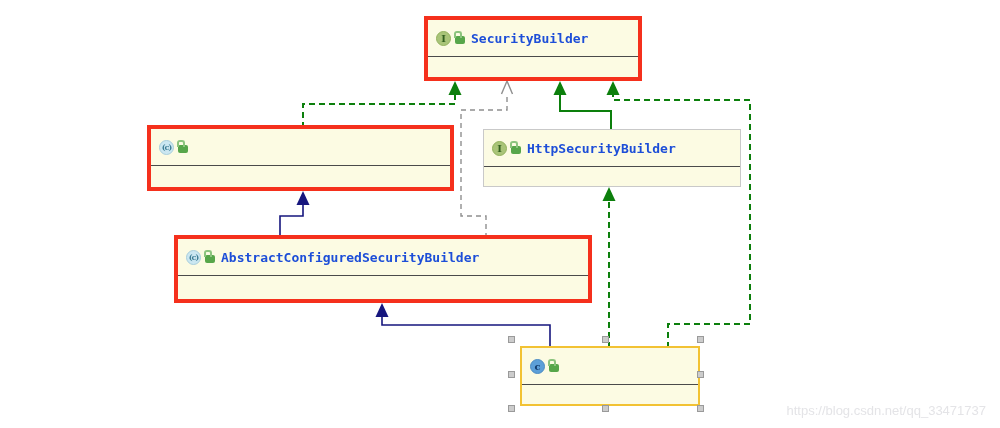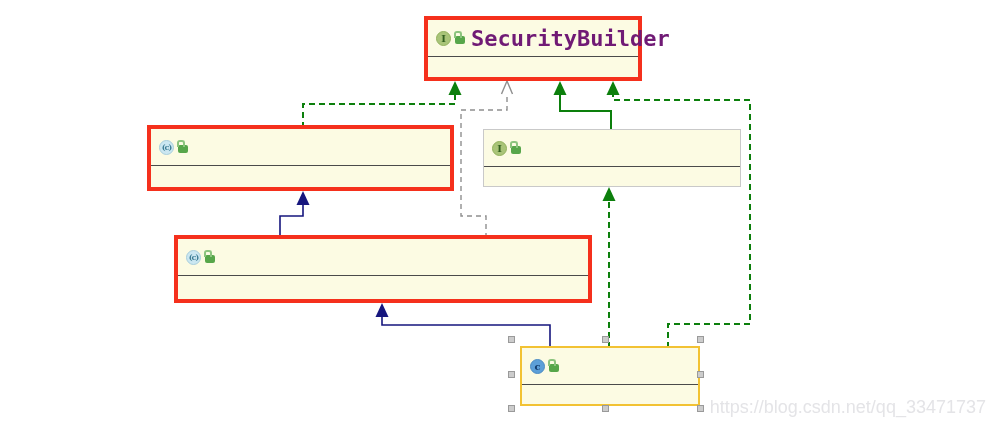--- a/index.html
+++ b/index.html
@@ -22,21 +22,21 @@
   #n-abstractsecuritybuilder           { left:147px; top:125px; width:307px; height:66px; }
   #n-httpsecuritybuilder               { left:483px; top:129px; width:258px; height:58px; }
   #n-abstractconfiguredsecuritybuilder { left:174px; top:235px; width:418px; height:68px; }
   #n-httpsecurity                      { left:520px; top:346px; width:180px; height:60px; }
 
   .title {
     height:36px; flex:none; display:flex; align-items:center;
     padding-left:8px; border-bottom:1px solid #4a4a4a; white-space:nowrap;
   }
   .body { flex:1; }
-  .lbl  { font-size:22px; font-weight:bold; color:#701a75; margin-left:6px; }
+  .lbl  { font-size:13px; font-weight:bold; color:#1d4ed8; margin-left:6px; }
 
   .ic {
     width:15px; height:15px; border-radius:50%; flex:none;
     display:inline-flex; align-items:center; justify-content:center;
     font-family:"DejaVu Serif", serif; font-weight:bold; font-size:10px;
     margin-right:4px; box-sizing:border-box;
   }
   .ic-int { background:#A9C478; color:#33601f; border:1px solid #93B25E; }
   .ic-abs { background:#CBE7F1; color:#3E7E96; border:1px solid #A8CEDC; font-size:8px; letter-spacing:-1px; }
   .ic-cls { background:#5C9FD8; color:#123a6b; border:1px solid #4C8CC4; }
@@ -50,21 +50,21 @@
   .handle {
     position:absolute; width:7px; height:7px;
     background:#cccccc; border:1px solid #9a9a9a; box-sizing:border-box;
   }
   #h-tl{left:508px;top:336px}#h-tm{left:602px;top:336px}#h-tr{left:697px;top:336px}
   #h-ml{left:508px;top:371px}#h-mr{left:697px;top:371px}
   #h-bl{left:508px;top:405px}#h-bm{left:602px;top:405px}#h-br{left:697px;top:405px}
 
   .watermark {
     position:absolute; right:14px; bottom:10px;
-    font-family:"Liberation Sans", sans-serif; font-size:18px; color:#E4E4E7;
+    font-family:"Liberation Sans", sans-serif; font-size:13px; color:#E4E4E7;
   }
 </style>
 </head>
 <body>
 
 <div class="canvas">
 
   <svg id="edges-svg" viewBox="0 0 1000 428">
       <polyline points="303,128 303,104 455,104 455,94" fill="none" stroke="#0C7F0C" stroke-width="2" stroke-dasharray="6 4"></polyline>
       <polygon points="455,81 448.5,95 461.5,95" fill="#0C7F0C"></polygon>
@@ -96,28 +96,30 @@
       <span class="ic ic-abs">(c)</span>
       <span class="ic-lock"></span>
     </div>
     <div class="body"></div>
   </div>
 
   <div class="node plain" id="n-httpsecuritybuilder">
     <div class="title">
       <span class="ic ic-int">I</span>
       <span class="ic-lock"></span>
+      <span class="lbl">HttpSecurityBuilder</span>
     </div>
     <div class="body"></div>
   </div>
 
   <div class="node hl-red" id="n-abstractconfiguredsecuritybuilder">
     <div class="title">
       <span class="ic ic-abs">(c)</span>
       <span class="ic-lock"></span>
+      <span class="lbl">AbstractConfiguredSecurityBuilder</span>
     </div>
     <div class="body"></div>
   </div>
 
   <div class="node selected" id="n-httpsecurity">
     <div class="title">
       <span class="ic ic-cls">c</span>
       <span class="ic-lock"></span>
     </div>
     <div class="body"></div>

